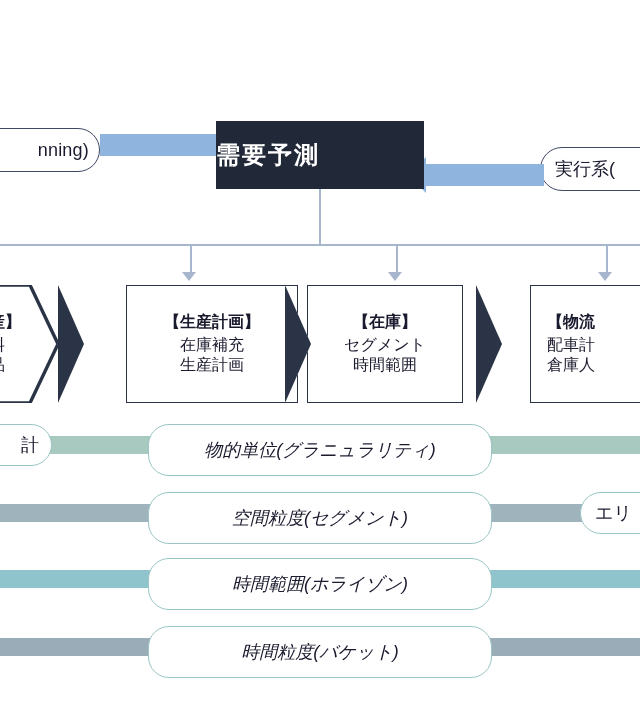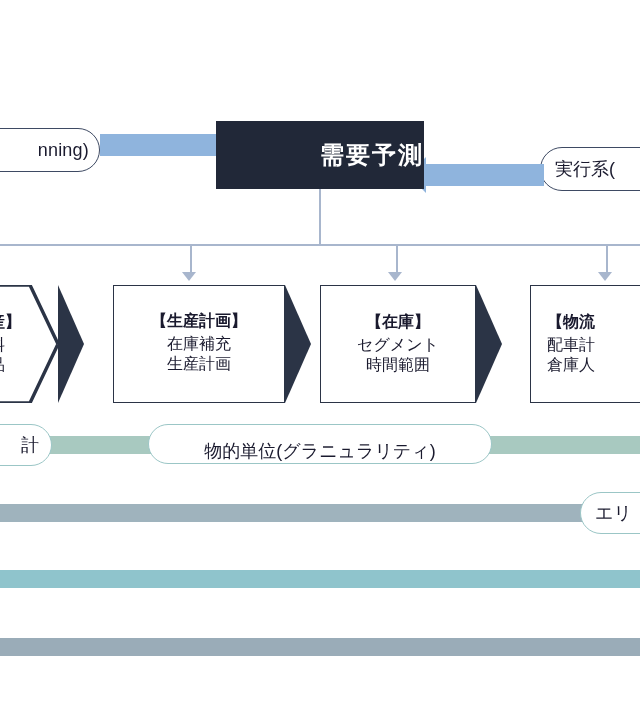--- a/index.html
+++ b/index.html
@@ -61,21 +61,21 @@
   .center-box {
     position: absolute;
     left: 216px;
     top: 121px;
     width: 208px;
     height: 68px;
     background: #212838;
     color: #ffffff;
     display: flex;
     align-items: center;
-    justify-content: flex-end;
+    justify-content: flex-start;
     font-size: 24px;
     font-weight: bold;
     letter-spacing: 2px;
     z-index: 4;
   }
 
   
   .blue-arrow {
     position: absolute;
     height: 22px;
@@ -149,22 +149,22 @@
     margin-bottom: 2px;
   }
   .chev-0-shape {
     position: absolute;
     left: -70px;
     top: 285px;
     width: 128px;
     height: 118px;
   }
 
-  .chev-1 { left: 113px; width: 172px; font-family: Liberation Mono, monospace; }
-  .chev-2 { left: 320px; width: 156px; }
+  .chev-1 { left: 126px; width: 172px; }
+  .chev-2 { left: 307px; width: 156px; }
   .chev-3 { left: 530px; width: 150px; }
 
   .chev-arrowhead {
     position: absolute;
     top: 285px;
     width: 0; height: 0;
     border-top: 59px solid transparent;
     border-bottom: 59px solid transparent;
     border-left: 26px solid #ffffff;
     z-index: 3;
@@ -187,30 +187,31 @@
   
   .band {
     position: absolute;
     left: -40px;
     width: 720px;
     height: 18px;
   }
   .band-label {
     position: absolute;
     width: 344px;
-    height: 40px;
+    height: 52px;
     border-radius: 21px;
     border: 1.6px solid #9bc6c6;
     background: #ffffff;
     box-sizing: border-box;
     display: flex;
-    align-items: flex-end;
+    align-items: center;
     justify-content: center;
     font-size: 18px;
     left: 148px;
+    font-style: italic;
   }
   .band-endcap {
     position: absolute;
     width: 120px;
     height: 42px;
     border-radius: 21px;
     border: 1.6px solid #9bc6c6;
     background: #ffffff;
     box-sizing: border-box;
     display: flex;
@@ -309,19 +310,28 @@
     <span>計</span>
   </div>
   <div class="band-label" style="top:424px;">
     <span>物的単位(グラニュラリティ)</span>
   </div>
 
   <div class="band" style="top:504px; background:#9fb3bd;"></div>
   <div class="band-endcap endcap-right" style="top:492px;">
     <span>エリ</span>
   </div>
+  <div class="band-label" style="top:492px;">
+    <span>空間粒度(セグメント)</span>
+  </div>
 
   <div class="band" style="top:570px; background:#8fc4cc;"></div>
+  <div class="band-label" style="top:558px;">
+    <span>時間範囲(ホライゾン)</span>
+  </div>
 
   <div class="band" style="top:638px; background:#9aacb8;"></div>
+  <div class="band-label" style="top:626px;">
+    <span>時間粒度(バケット)</span>
+  </div>
 
 
 </div>
 
 </body></html>

